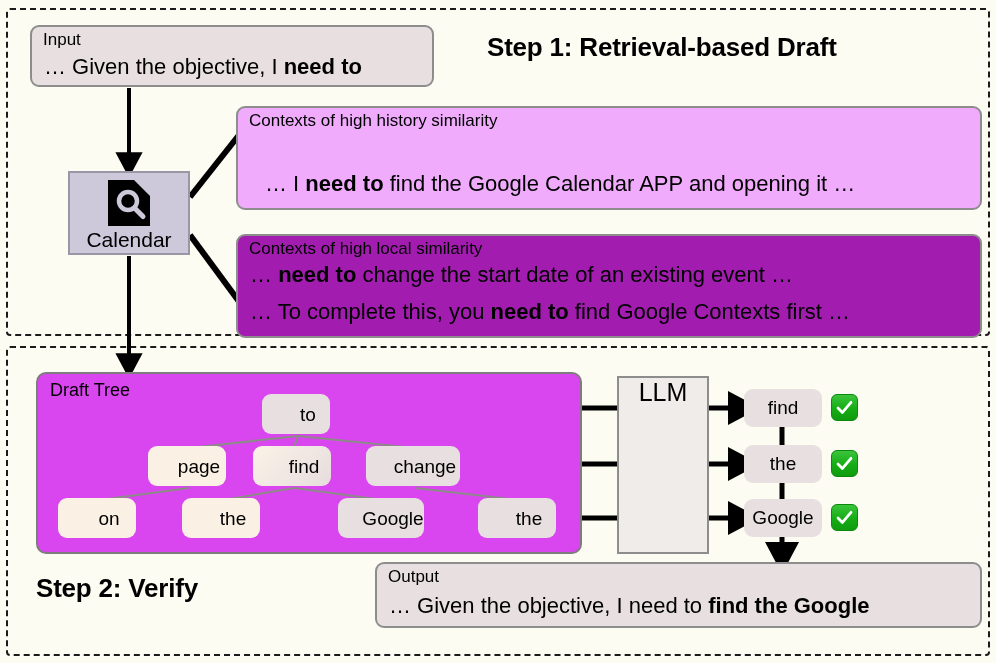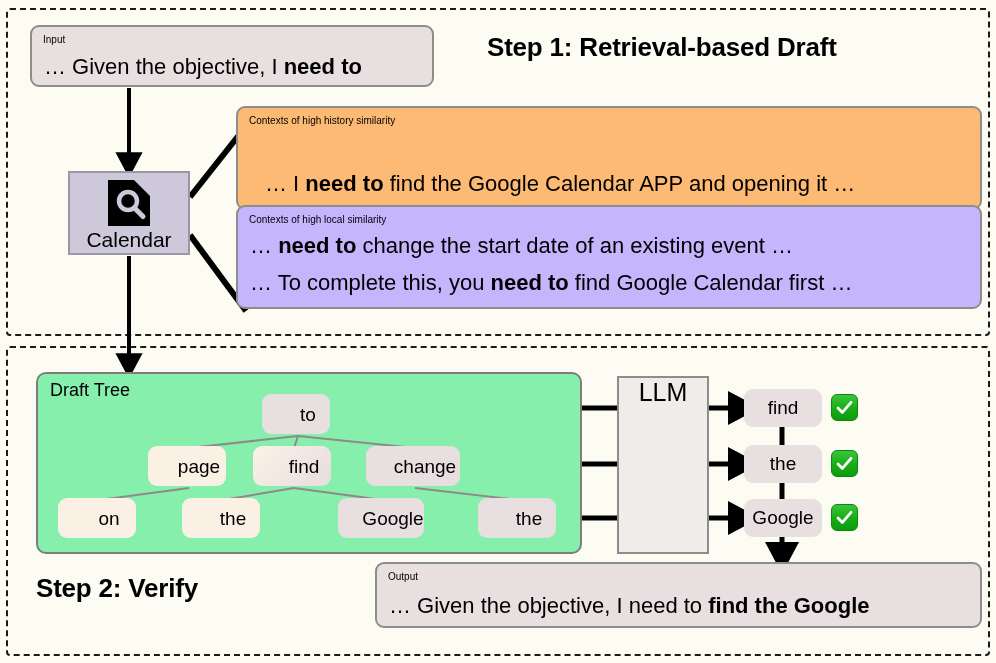--- a/index.html
+++ b/index.html
@@ -36,39 +36,39 @@
   
   .card{
     position:absolute;
     box-sizing:border-box;
     border:2px solid #8d8d8d;
     border-radius:9px;
     background:#e8e0e0;
   }
   .card .lbl{
     position:absolute;left:11px;top:4px;
-    font-size:10px;line-height:17px;
+    font-size:17px;line-height:17px;
     white-space:nowrap;
   }
   .card .line{
     position:absolute;left:12px;
     font-size:22px;line-height:26px;
     white-space:nowrap;
   }
   .card .line b{font-weight:bold;}
 
   
   #input-box{left:30px;top:25px;width:404px;height:62px;}
   #input-box .line{top:27px;}
 
   
-  #ctx-hist{left:236px;top:106px;width:746px;height:104px;background:#fdba74;}
+  #ctx-hist{left:236px;top:106px;width:746px;height:104px;background:#f0abfc;}
   #ctx-hist .line1{top:26px;}
   #ctx-hist .line2{top:63px;margin-left:15px;}
-  #ctx-local{left:236px;top:205px;width:746px;height:104px;background:#c4b5fd;}
+  #ctx-local{left:236px;top:234px;width:746px;height:104px;background:#a21caf;}
   #ctx-local .line1{top:26px;}
   #ctx-local .line2{top:63px;}
 
   
   #output-box{left:375px;top:562px;width:607px;height:66px;}
   #output-box .line{top:29px;}
 
   
   #db-box{
     position:absolute;left:68px;top:171px;width:122px;height:84px;
@@ -79,21 +79,21 @@
     width:50px;height:50px;
   }
   #db-label{
     position:absolute;left:0;right:0;bottom:1px;
     text-align:center;font-size:21px;line-height:24px;
   }
 
   
   #draft-panel{
     position:absolute;left:36px;top:372px;width:546px;height:182px;
-    background:#86efac;border:2px solid #7d7d7d;border-radius:10px;
+    background:#d946ef;border:2px solid #7d7d7d;border-radius:10px;
     box-sizing:border-box;
   }
   #draft-title{position:absolute;left:12px;top:6px;font-size:18px;line-height:21px;}
 
   #tree-svg{position:absolute;left:0;top:0;width:546px;height:182px;}
 
   .tnode{
     position:absolute;box-sizing:border-box;
     border-radius:9px;
     display:flex;align-items:center;justify-content:center;
@@ -183,21 +183,21 @@
   </div>
 
   <div class="card" id="ctx-hist">
     <div class="lbl">Contexts of high history similarity</div>
     <div class="line line2"><span>… I </span><b>need to</b><span> find the Google Calendar APP and opening it …</span></div>
   </div>
 
   <div class="card" id="ctx-local">
     <div class="lbl">Contexts of high local similarity</div>
     <div class="line line1"><span>… </span><b>need to</b><span> change the start date of an existing event …</span></div>
-    <div class="line line2"><span>… To complete this, you </span><b>need to</b><span> find Google Calendar first …</span></div>
+    <div class="line line2"><span>… To complete this, you </span><b>need to</b><span> find Google Contexts first …</span></div>
   </div>
 
   <div id="draft-panel">
     <div id="draft-title">Draft Tree</div>
     <svg id="tree-svg">
         <line x1="260" y1="62" x2="151" y2="74" stroke="#8d8a88" stroke-width="2"></line>
         <line x1="260" y1="62" x2="256" y2="74" stroke="#8d8a88" stroke-width="2"></line>
         <line x1="260" y1="62" x2="377" y2="74" stroke="#8d8a88" stroke-width="2"></line>
         <line x1="151" y1="114" x2="61" y2="126" stroke="#8d8a88" stroke-width="2"></line>
         <line x1="256" y1="114" x2="185" y2="126" stroke="#8d8a88" stroke-width="2"></line>

